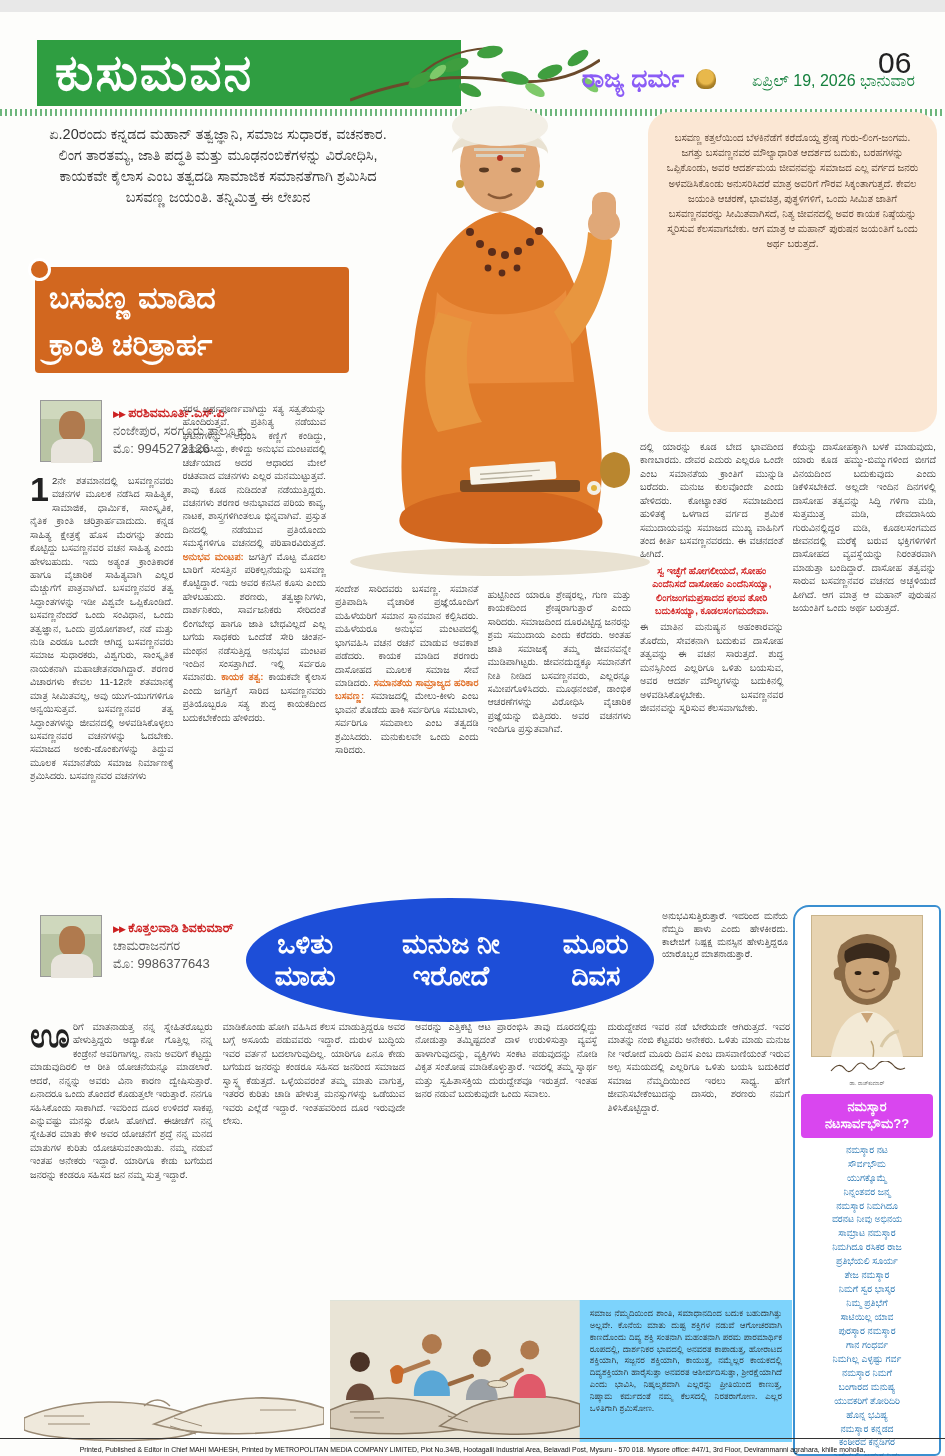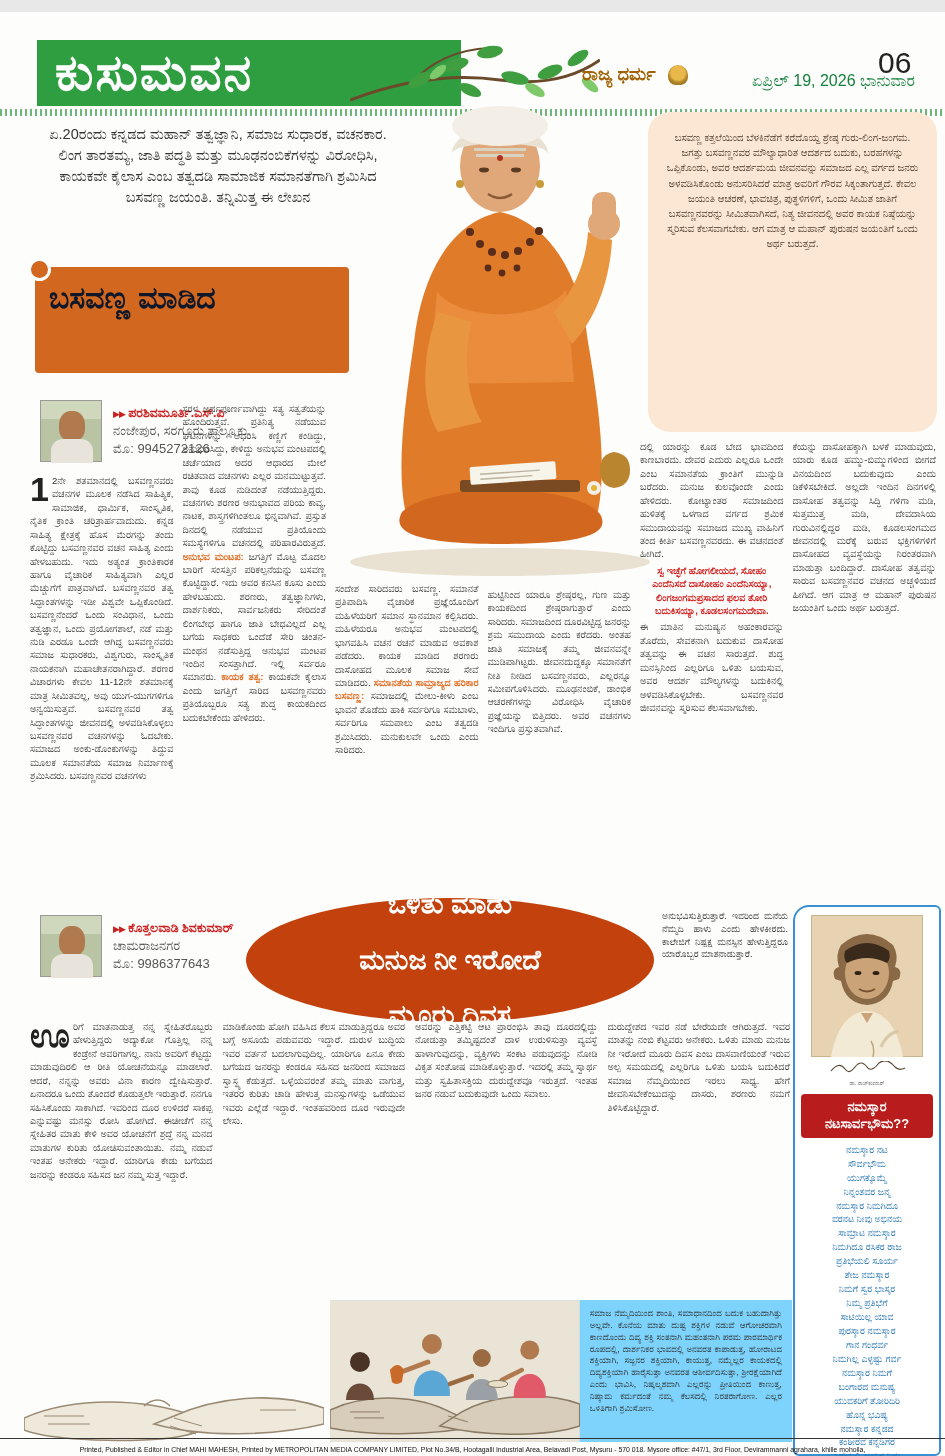--- a/index.html
+++ b/index.html
@@ -5,32 +5,32 @@
   * { margin:0; padding:0; box-sizing:border-box; }
   html,body { background:#e8e8e8; }
   body { font-family:"Liberation Sans","DejaVu Sans",sans-serif; }
   #page { position:relative; width:945px; height:1456px; background:#fdfdfb; margin:12px auto; overflow:hidden; }
 
   
   .masthead { position:absolute; left:37px; top:28px; width:424px; height:66px;
     background:#2f9e41; color:#fff; display:flex; align-items:center; padding-left:18px;
     font-size:50px; font-weight:bold; letter-spacing:2px; }
   .leafbranch { position:absolute; left:350px; top:18px; pointer-events:none; }
-  .brand { position:absolute; left:582px; top:52px; color:#a16207; font-size:18px; font-weight:bold; display:flex; align-items:center; gap:12px; }
+  .brand { position:absolute; left:582px; top:52px; color:#8b5cf6; font-size:25px; font-weight:bold; display:flex; align-items:center; gap:12px; }
   .brand .emblem { width:20px; height:20px; background:radial-gradient(circle at 50% 40%, #e8b84b 0 45%, #b4882a 60%, #7c5f18); border-radius:50% 50% 40% 40%; display:inline-block; }
   .dateline { position:absolute; left:752px; top:60px; font-size:16px; font-weight:normal; color:#15803d; }
   .pagenum { position:absolute; left:878px; top:34px; font-size:30px; color:#222; font-weight:normal; }
   .dashes { position:absolute; left:0; top:97px; width:945px; height:7px;
     background:repeating-linear-gradient(90deg,#49a45c 0 2px,transparent 2px 5px); opacity:.8; }
 
   
   .intro { position:absolute; left:38px; top:112px; width:360px; font-size:14.5px; line-height:1.45;
     color:#333; text-align:center; font-weight:500; }
   .headline-box { position:absolute; left:35px; top:255px; width:314px; height:106px; background:#d2671f;
-    border-radius:4px; color:#0f172a; font-weight:bold; font-size:30px; line-height:1.55; padding:8px 0 0 14px; }
+    border-radius:4px; color:#ffffff; font-weight:bold; font-size:30px; line-height:1.55; padding:8px 0 0 14px; }
   .headline-box::before { content:""; position:absolute; left:-7px; top:-9px; width:17px; height:17px;
     border-radius:50%; background:#d2671f; border:3px solid #fff; }
   .author-card { position:absolute; display:flex; gap:11px; align-items:flex-start; }
   .author1 { left:40px; top:388px; width:230px; }
   .author2 { left:40px; top:903px; width:230px; }
   .a-photo { width:62px; height:62px; border:1px solid #999; flex:0 0 auto;
     background:linear-gradient(180deg,#cfd8bd 0 30%,#b9c4a4 30% 100%); position:relative; }
   .a-photo::before { content:""; position:absolute; left:18px; top:10px; width:26px; height:30px; border-radius:45% 45% 40% 40%; background:#b07a4e; }
   .a-photo::after { content:""; position:absolute; left:10px; top:38px; width:42px; height:24px; border-radius:12px 12px 0 0; background:#e8e4dc; }
   .a-meta { padding-top:6px; }
@@ -46,38 +46,38 @@
   .main-cols { position:absolute; left:30px; top:390px; width:906px; height:494px; display:flex; gap:9px; }
   .col { flex:1 1 0; overflow:hidden; font-size:9.6px; line-height:1.4; color:#2d2d2d; text-align:justify; }
   .dropcap { float:left; font-size:34px; line-height:.8; font-weight:bold; color:#222; padding:2px 3px 0 0; }
   .subhead { color:#e06a1f; font-weight:bold; }
   .quote { color:#d22222; font-weight:bold; display:block; margin:3px 0; text-align:center; }
 
   
   .saint { position:absolute; left:342px; top:80px; }
 
   
-  .blob { position:absolute; left:246px; top:886px; width:408px; height:124px; background:#c2410c;
+  .blob { position:absolute; left:246px; top:886px; width:408px; height:124px; background:#1d4ed8;
     border-radius:50%; color:#fff; font-weight:bold; font-size:27px; line-height:1.2;
-    display:flex; flex-direction:column; align-items:center; justify-content:center; text-align:center;gap:23px; }
+    display:flex; flex-direction:row; align-items:center; justify-content:center; text-align:center; }
   .mid-top-col { position:absolute; left:662px; top:898px; width:126px; height:96px; overflow:hidden;
     font-size:9.3px; line-height:1.38; color:#2d2d2d; text-align:justify; }
   .mid-cols { position:absolute; left:30px; top:1008px; width:760px; height:280px; display:flex; gap:10px; }
   .mid-cols .col { font-size:9.6px; }
   .beige-box { position:absolute; left:330px; top:1288px; width:462px; height:142px; background:#7dd3fc;
     display:flex; }
   .beige-box .bb-text { width:46%; padding:8px 10px; font-size:8.6px; line-height:1.38; color:#2d2d2d; text-align:justify; overflow:hidden; }
   .sketch { position:absolute; left:24px; top:1346px; }
 
   
   .side { position:absolute; left:793px; top:893px; width:148px; height:551px; background:#fff;
     border:2px solid #3a8fd0; border-radius:16px 6px 6px 6px; padding:8px 6px; text-align:center; }
   .side .portrait { margin:0 auto; }
   .side .sig-cap { font-size:5.5px; color:#555; margin-top:1px; }
-  .side-title { background:#b91c1c; color:#fff; font-weight:bold; font-size:13px; line-height:1.3;
+  .side-title { background:#d946ef; color:#fff; font-weight:bold; font-size:13px; line-height:1.3;
     border-radius:4px; padding:5px 2px; margin:7px 0 6px; }
   .poem { font-size:9.3px; color:#1a6dad; line-height:1.5; }
 
   
   .footer { position:absolute; left:0; top:1426px; width:945px; border-top:1.5px solid #333; padding-top:6px; }
   .footer div { text-align:center; font-size:6.9px; color:#111; line-height:1.5; width:920px; margin:0 auto; }
 </style>
 </head>
 <body>
 
@@ -108,20 +108,21 @@
     <span>ರಾಜ್ಯ ಧರ್ಮ</span>
     <span class="emblem"></span>
   </div>
   <div class="dateline">ಏಪ್ರಿಲ್ 19, 2026 ಭಾನುವಾರ</div>
   <div class="pagenum">06</div>
   <div class="dashes"></div>
 
   <div class="intro">ಏ.20ರಂದು ಕನ್ನಡದ ಮಹಾನ್ ತತ್ವಜ್ಞಾನಿ, ಸಮಾಜ ಸುಧಾರಕ, ವಚನಕಾರ. ಲಿಂಗ ತಾರತಮ್ಯ, ಜಾತಿ ಪದ್ಧತಿ ಮತ್ತು ಮೂಢನಂಬಿಕೆಗಳನ್ನು ವಿರೋಧಿಸಿ, ಕಾಯಕವೇ ಕೈಲಾಸ ಎಂಬ ತತ್ವದಡಿ ಸಾಮಾಜಿಕ ಸಮಾನತೆಗಾಗಿ ಶ್ರಮಿಸಿದ ಬಸವಣ್ಣ ಜಯಂತಿ. ತನ್ನಿಮಿತ್ತ ಈ ಲೇಖನ</div>
   <div class="headline-box">
     <div>ಬಸವಣ್ಣ ಮಾಡಿದ</div>
+    <div>ಕ್ರಾಂತಿ ಚರಿತ್ರಾರ್ಹ</div>
   </div>
 
   <div class="author-card author1">
     <div class="a-photo"></div>
     <div class="a-meta">
       <div class="a-name"><span class="a-mark">▶▶</span> <span>ಪರಶಿವಮೂರ್ತಿ.ಎಸ್.ಪಿ</span></div>
       <div class="a-sub">ನಂಜೇಪುರ, ಸರಗೂರು ತಾಲ್ಲೂಕು.</div>
       <div class="a-sub">ಮೊ: 9945272126</div>
     </div>
   </div>

